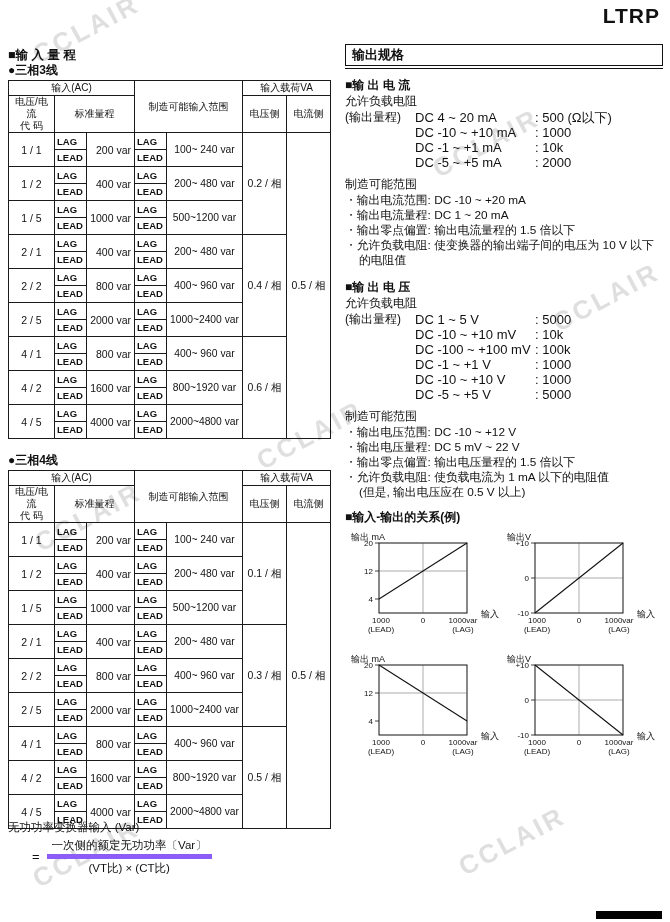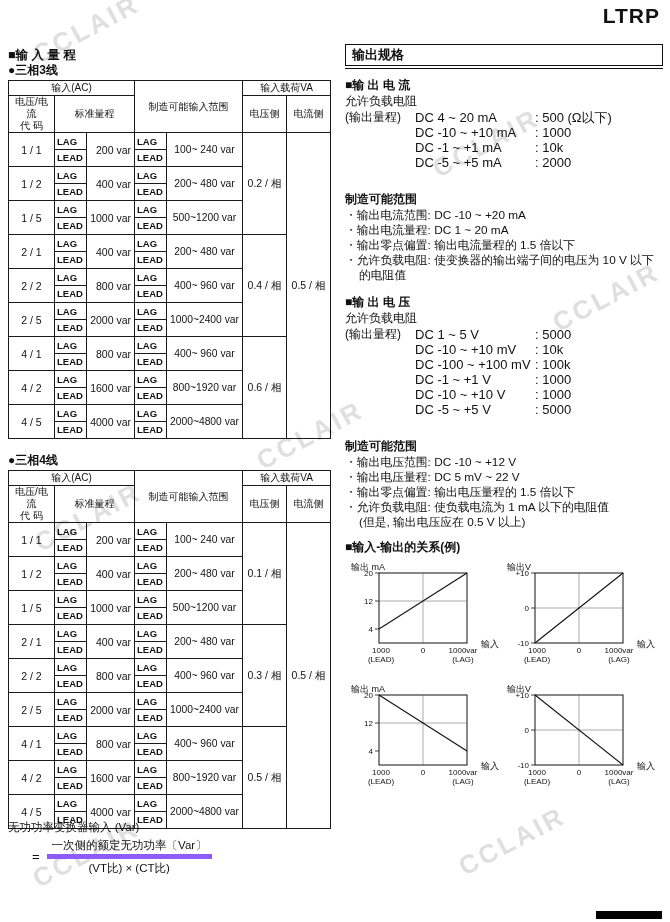--- a/index.html
+++ b/index.html
@@ -59,21 +59,21 @@
   .right-col { position:absolute; left:345px; top:44px; width:318px; font-size:12px; line-height:15px; z-index:1; }
   .box-title { border:1.5px solid #111; padding:2px 6px 3px; font-size:13px; font-weight:bold; line-height:15px; }
   .box-underline { border-top:1.5px solid #111; margin-top:2px; margin-bottom:9px; height:0; }
   .sec-h { font-weight:bold; margin-top:5px; }
   .sub { margin-top:1px; }
   .spec-block { display:flex; margin-top:1px; }
   .range-label { width:70px; flex:none; }
   .spec-lines { flex:1; }
   .sl { display:flex; font-size:13px; line-height:15px; }
   .sl .r { width:120px; flex:none; }
-  .mfg-h { font-weight:bold; margin:22px 0 1px; }
+  .mfg-h { font-weight:normal; margin:7px 0 1px; }
   .bullet { padding-left:14px; text-indent:-14px; font-size:11.8px; line-height:15px; }
   .bullet-note { padding-left:14px; font-size:11.8px; line-height:15px; }
   .rel-h { font-weight:bold; margin:10px 0 4px; }
 
   .graphs { display:grid; grid-template-columns:152px 152px; column-gap:4px; row-gap:12px; margin-left:4px; }
   .graphs svg { display:block; }
   .gbox { fill:none; stroke:#111; stroke-width:1; }
   .gline { stroke:#111; stroke-width:1.1; }
   .gcross { stroke:#555; stroke-width:0.5; }
   .gtick { stroke:#111; stroke-width:0.8; }

